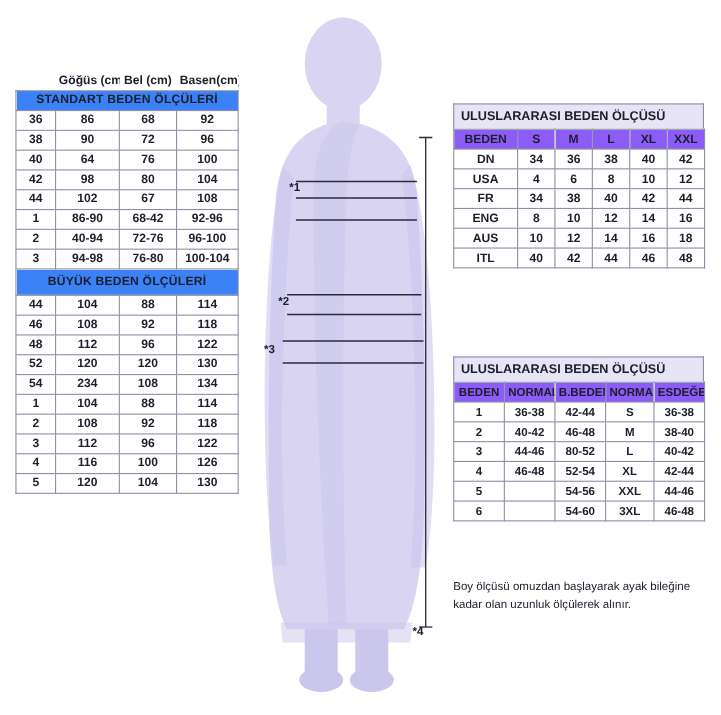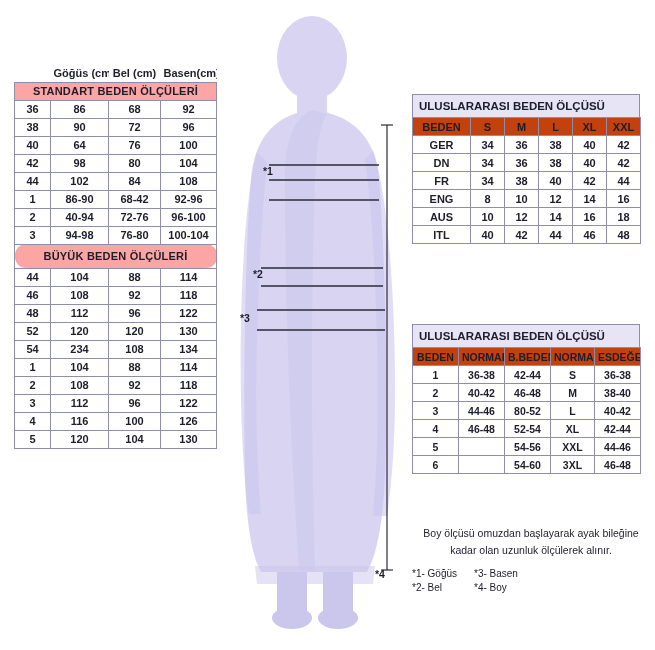--- a/index.html
+++ b/index.html
@@ -51,24 +51,24 @@
     overflow: hidden;
   }
   table.sz td.hdr-plain {
     border: none;
     background: transparent;
     font-weight: bold;
     font-size: 11px;
     color: #1d1d2b;
   }
   .band {
-    background: #c2410c;
+    background: #8b5cf6;
   }
   .band-title {
-    background: #fca5a5;
+    background: #3b82f6;
     font-size: 11.5px;
     letter-spacing: 0.2px;
   }
   .rtd { text-align: right; padding-right: 8px; }
   .ltd { text-align: left; padding-left: 8px; }
 
   
   #left-block {
     position: absolute;
     left: 14px;
@@ -121,21 +121,21 @@
   
   #note-block {
     position: absolute;
     left: 412px;
     top: 525px;
     width: 238px;
     font-size: 10.5px;
     color: #1d1d2b;
     line-height: 17px;
   }
-  #note-block .note-line { white-space: nowrap; text-align: center; }
+  #note-block .note-line { white-space: nowrap; }
   #note-block .legend {
     margin-top: 8px;
     font-size: 10px;
     line-height: 14px;
   }
   #note-block .legend span.l-col {
     display: inline-block;
     width: 62px;
   }
 
@@ -242,21 +242,21 @@
         </tr>
         <tr>
           <td>42</td>
           <td class="rtd">98</td>
           <td class="rtd">80</td>
           <td class="rtd">104</td>
         </tr>
         <tr>
           <td>44</td>
           <td class="rtd">102</td>
-          <td class="rtd">84</td>
+          <td class="rtd">67</td>
           <td class="rtd">108</td>
         </tr>
         <tr>
           <td>1</td>
           <td class="rtd">86-90</td>
           <td class="rtd">68-42</td>
           <td class="rtd">92-96</td>
         </tr>
         <tr>
           <td>2</td>
@@ -265,21 +265,21 @@
           <td class="rtd">96-100</td>
         </tr>
         <tr>
           <td>3</td>
           <td class="rtd">94-98</td>
           <td class="rtd">76-80</td>
           <td class="rtd">100-104</td>
         </tr>
 
         <tr>
-          <td class="band-title" colspan="4" style="height:24px;border-radius:11px;">BÜYÜK BEDEN ÖLÇÜLERİ</td>
+          <td class="band-title" colspan="4" style="height:24px;">BÜYÜK BEDEN ÖLÇÜLERİ</td>
         </tr>
 
         <tr>
           <td>44</td>
           <td class="rtd">104</td>
           <td class="rtd">88</td>
           <td class="rtd">114</td>
         </tr>
         <tr>
           <td>46</td>
@@ -353,34 +353,34 @@
       <tbody>
         <tr class="band">
           <td class="ltd">BEDEN</td>
           <td>S</td>
           <td>M</td>
           <td>L</td>
           <td>XL</td>
           <td>XXL</td>
         </tr>
         <tr>
-          <td class="ltd">GER</td>
-          <td>34</td>
-          <td>36</td>
-          <td>38</td>
-          <td>40</td>
-          <td>42</td>
-        </tr>
-        <tr>
           <td class="ltd">DN</td>
           <td>34</td>
           <td>36</td>
           <td>38</td>
           <td>40</td>
           <td>42</td>
+        </tr>
+        <tr>
+          <td class="ltd">USA</td>
+          <td>4</td>
+          <td>6</td>
+          <td>8</td>
+          <td>10</td>
+          <td>12</td>
         </tr>
         <tr>
           <td class="ltd">FR</td>
           <td>34</td>
           <td>38</td>
           <td>40</td>
           <td>42</td>
           <td>44</td>
         </tr>
         <tr>
@@ -471,23 +471,15 @@
           <td>3XL</td>
           <td>46-48</td>
         </tr>
       </tbody>
     </table>
   </div>
 
   <div id="note-block">
     <div class="note-line">Boy ölçüsü omuzdan başlayarak ayak bileğine</div>
     <div class="note-line">kadar olan uzunluk ölçülerek alınır.</div>
-    <div class="legend">
-      <div>
-        <span class="l-col">*1- Göğüs</span><span>*3- Basen</span>
-      </div>
-      <div>
-        <span class="l-col">*2- Bel</span><span>*4- Boy</span>
-      </div>
-    </div>
   </div>
 
 </div>
 
 </body></html>

